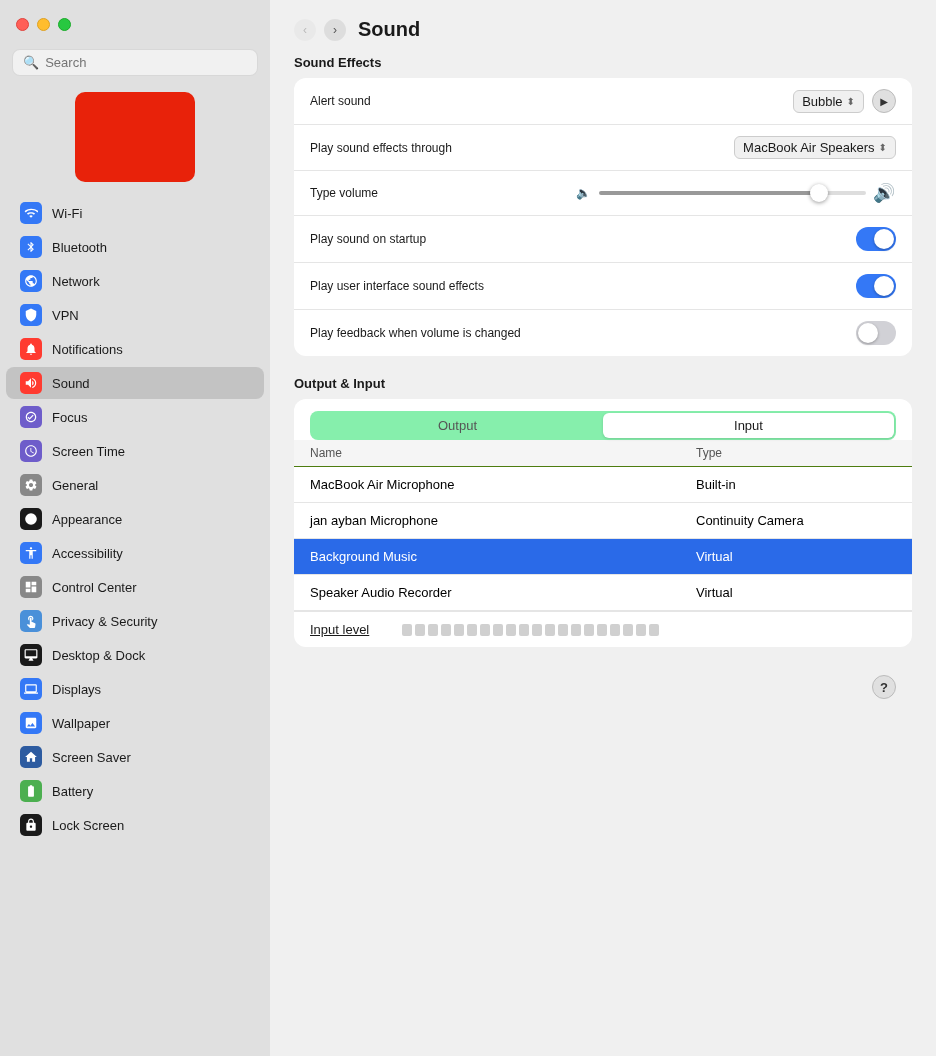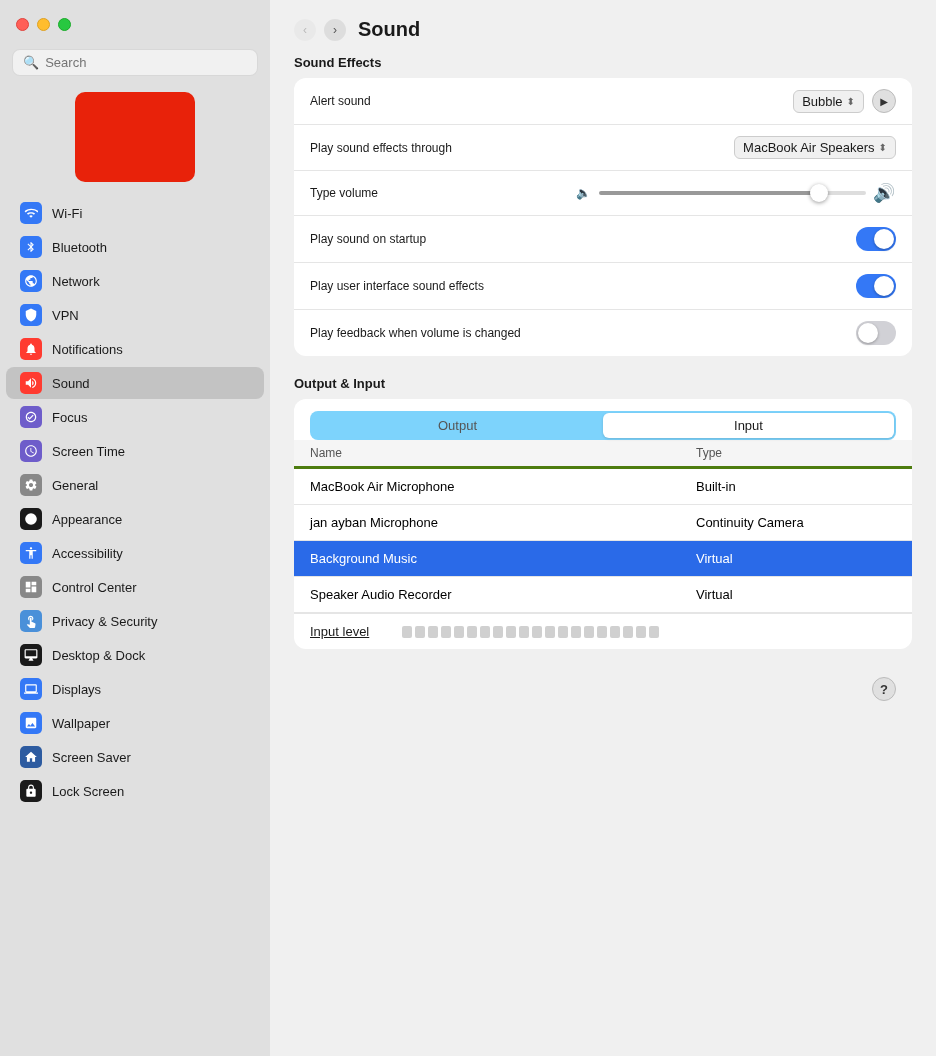--- a/index.html
+++ b/index.html
@@ -265,21 +265,21 @@
       background: white;
       box-shadow: 0 1px 3px rgba(0,0,0,0.3);
       transition: left 0.1s;
     }
     .toggle.on .toggle-thumb { left: 18px; }
     .toggle.off .toggle-thumb { left: 2px; }
 
     
     .tab-bar {
       display: flex;
-      background: #7dd3fc;
+      background: #86efac;
       border-radius: 8px;
       padding: 2px;
       margin: 12px 16px 0 16px;
     }
     .tab-btn {
       flex: 1;
       text-align: center;
       padding: 5px 0;
       border-radius: 6px;
       font-size: 13px;
@@ -299,21 +299,21 @@
       background: white;
       border-radius: 12px;
       overflow: hidden;
       margin-bottom: 20px;
     }
 
     .table-header {
       display: flex;
       padding: 6px 16px;
       background: #f5f5f5;
-      border-bottom: 3px solid #4d7c0f;
+      border-bottom: 1px solid #4d7c0f;
     }
     .table-header-cell {
       font-size: 12px;
       color: #555;
       font-weight: 500;
     }
     .col-name { flex: 1; }
     .col-type { width: 200px; }
 
     .table-row {
@@ -536,20 +536,28 @@
 
   <div class="sidebar-item">
     <div class="sidebar-icon icon-screensaver">
       <svg width="14" height="14" viewBox="0 0 24 24" fill="white">
           <path d="M10 20v-6h4v6h5v-8h3L12 3 2 12h3v8z"></path>
         </svg>
     </div>
     <span>Screen Saver</span>
   </div>
 
+  <div class="sidebar-item">
+    <div class="sidebar-icon icon-battery">
+      <svg width="14" height="14" viewBox="0 0 24 24" fill="white">
+          <path d="M15.67 4H14V2h-4v2H8.33C7.6 4 7 4.6 7 5.33v15.33C7 21.4 7.6 22 8.33 22h7.33c.74 0 1.34-.6 1.34-1.33V5.33C17 4.6 16.4 4 15.67 4z"></path>
+        </svg>
+    </div>
+    <span>Battery</span>
+  </div>
 
   <div class="sidebar-item">
     <div class="sidebar-icon icon-lockscreen">
       <svg width="14" height="14" viewBox="0 0 24 24" fill="white">
           <path d="M18 8h-1V6c0-2.76-2.24-5-5-5S7 3.24 7 6v2H6c-1.1 0-2 .9-2 2v10c0 1.1.9 2 2 2h12c1.1 0 2-.9 2-2V10c0-1.1-.9-2-2-2zm-6 9c-1.1 0-2-.9-2-2s.9-2 2-2 2 .9 2 2-.9 2-2 2zm3.1-9H8.9V6c0-1.71 1.39-3.1 3.1-3.1 1.71 0 3.1 1.39 3.1 3.1v2z"></path>
         </svg>
     </div>
     <span>Lock Screen</span>
   </div>
 </div>

